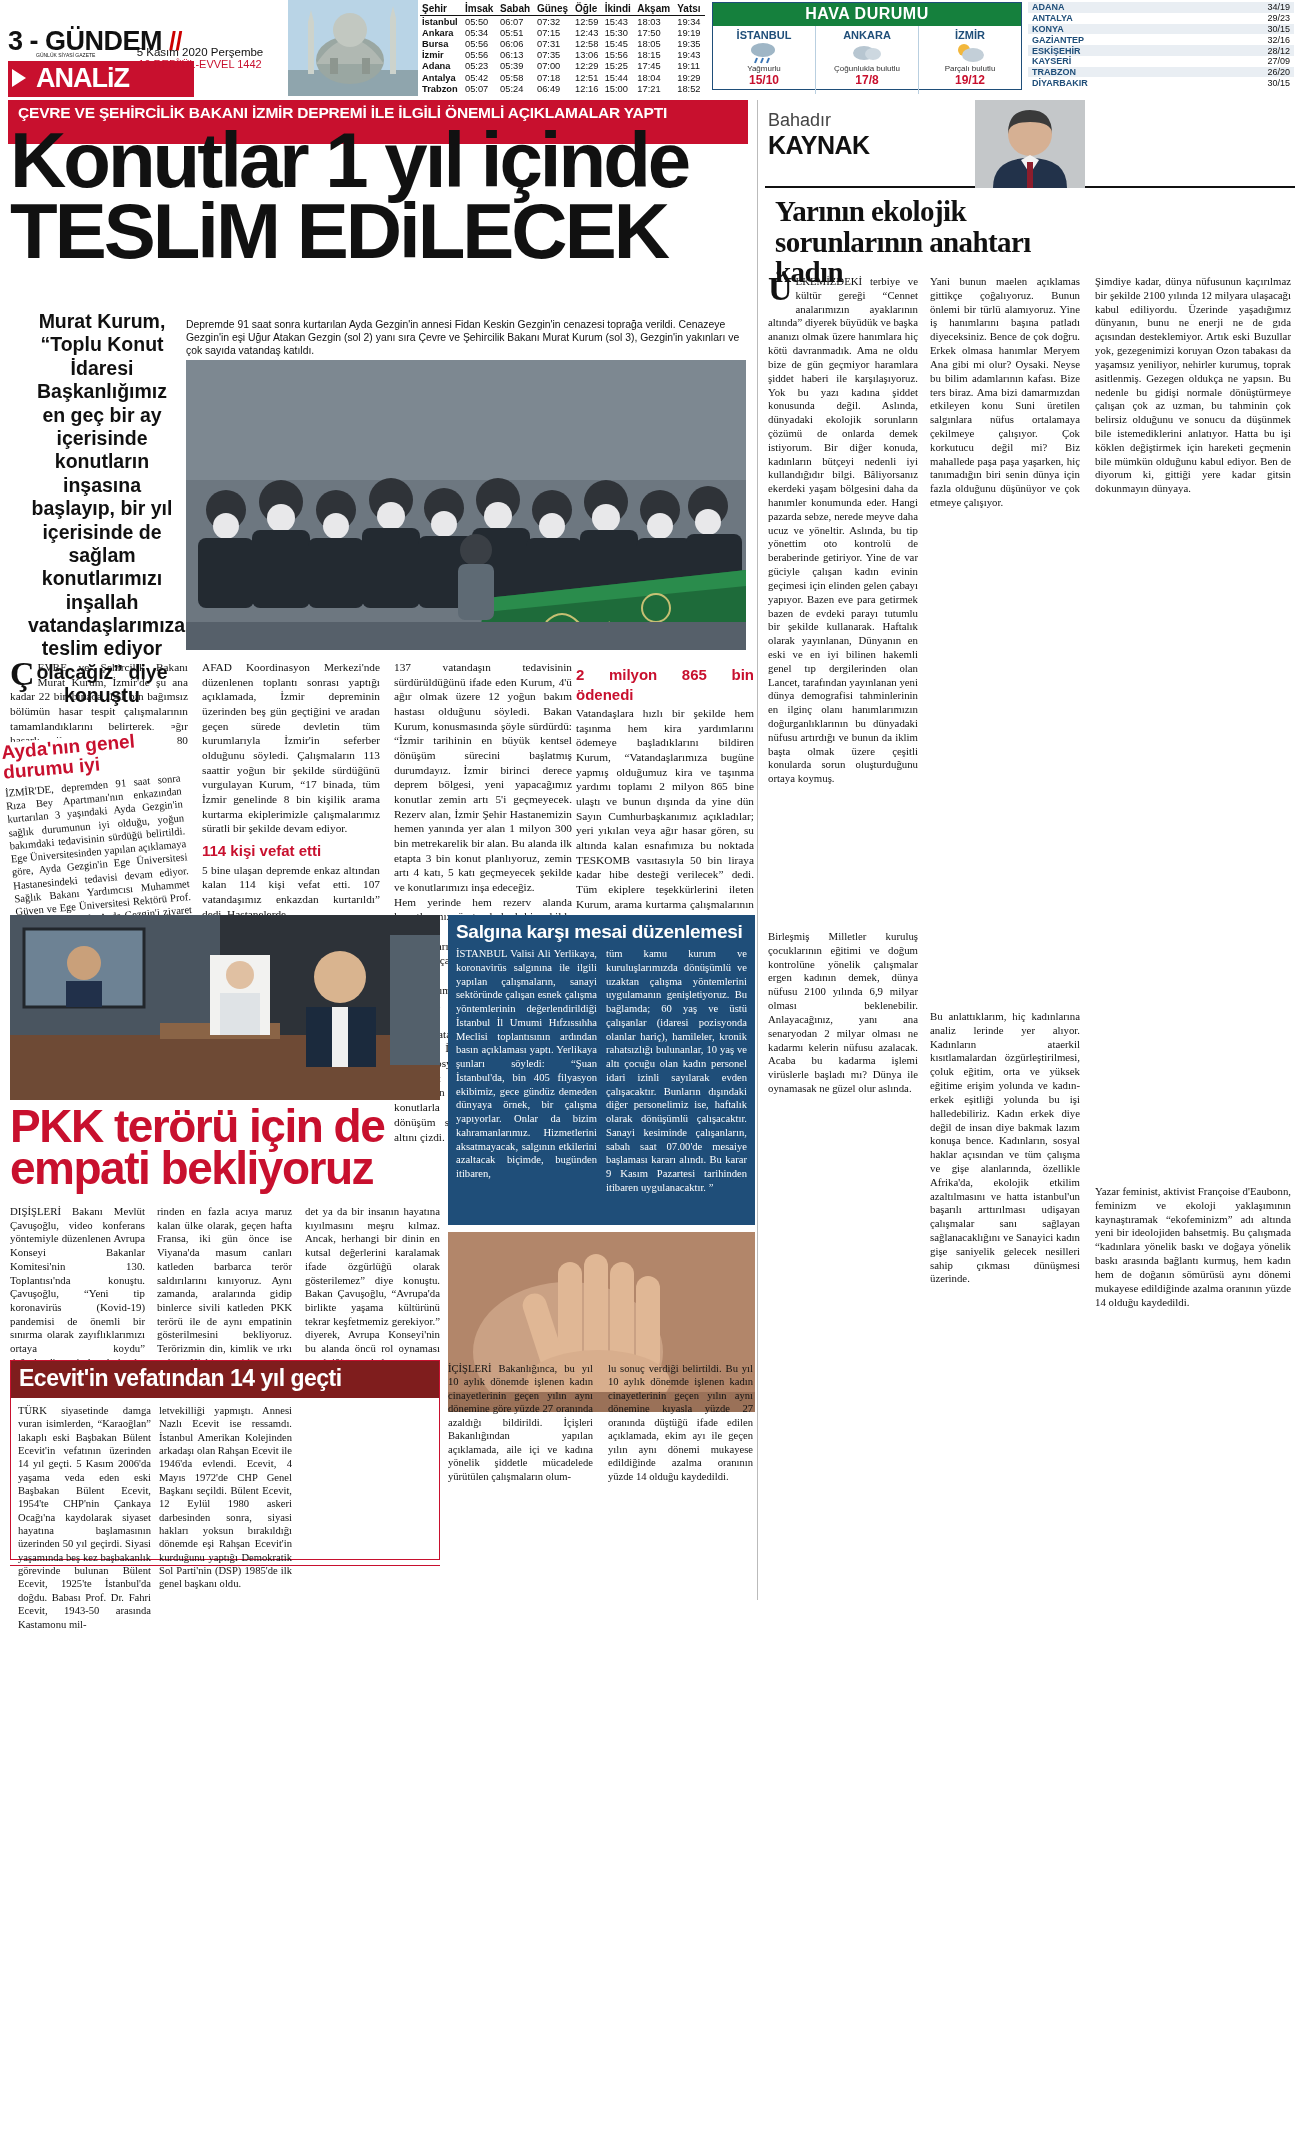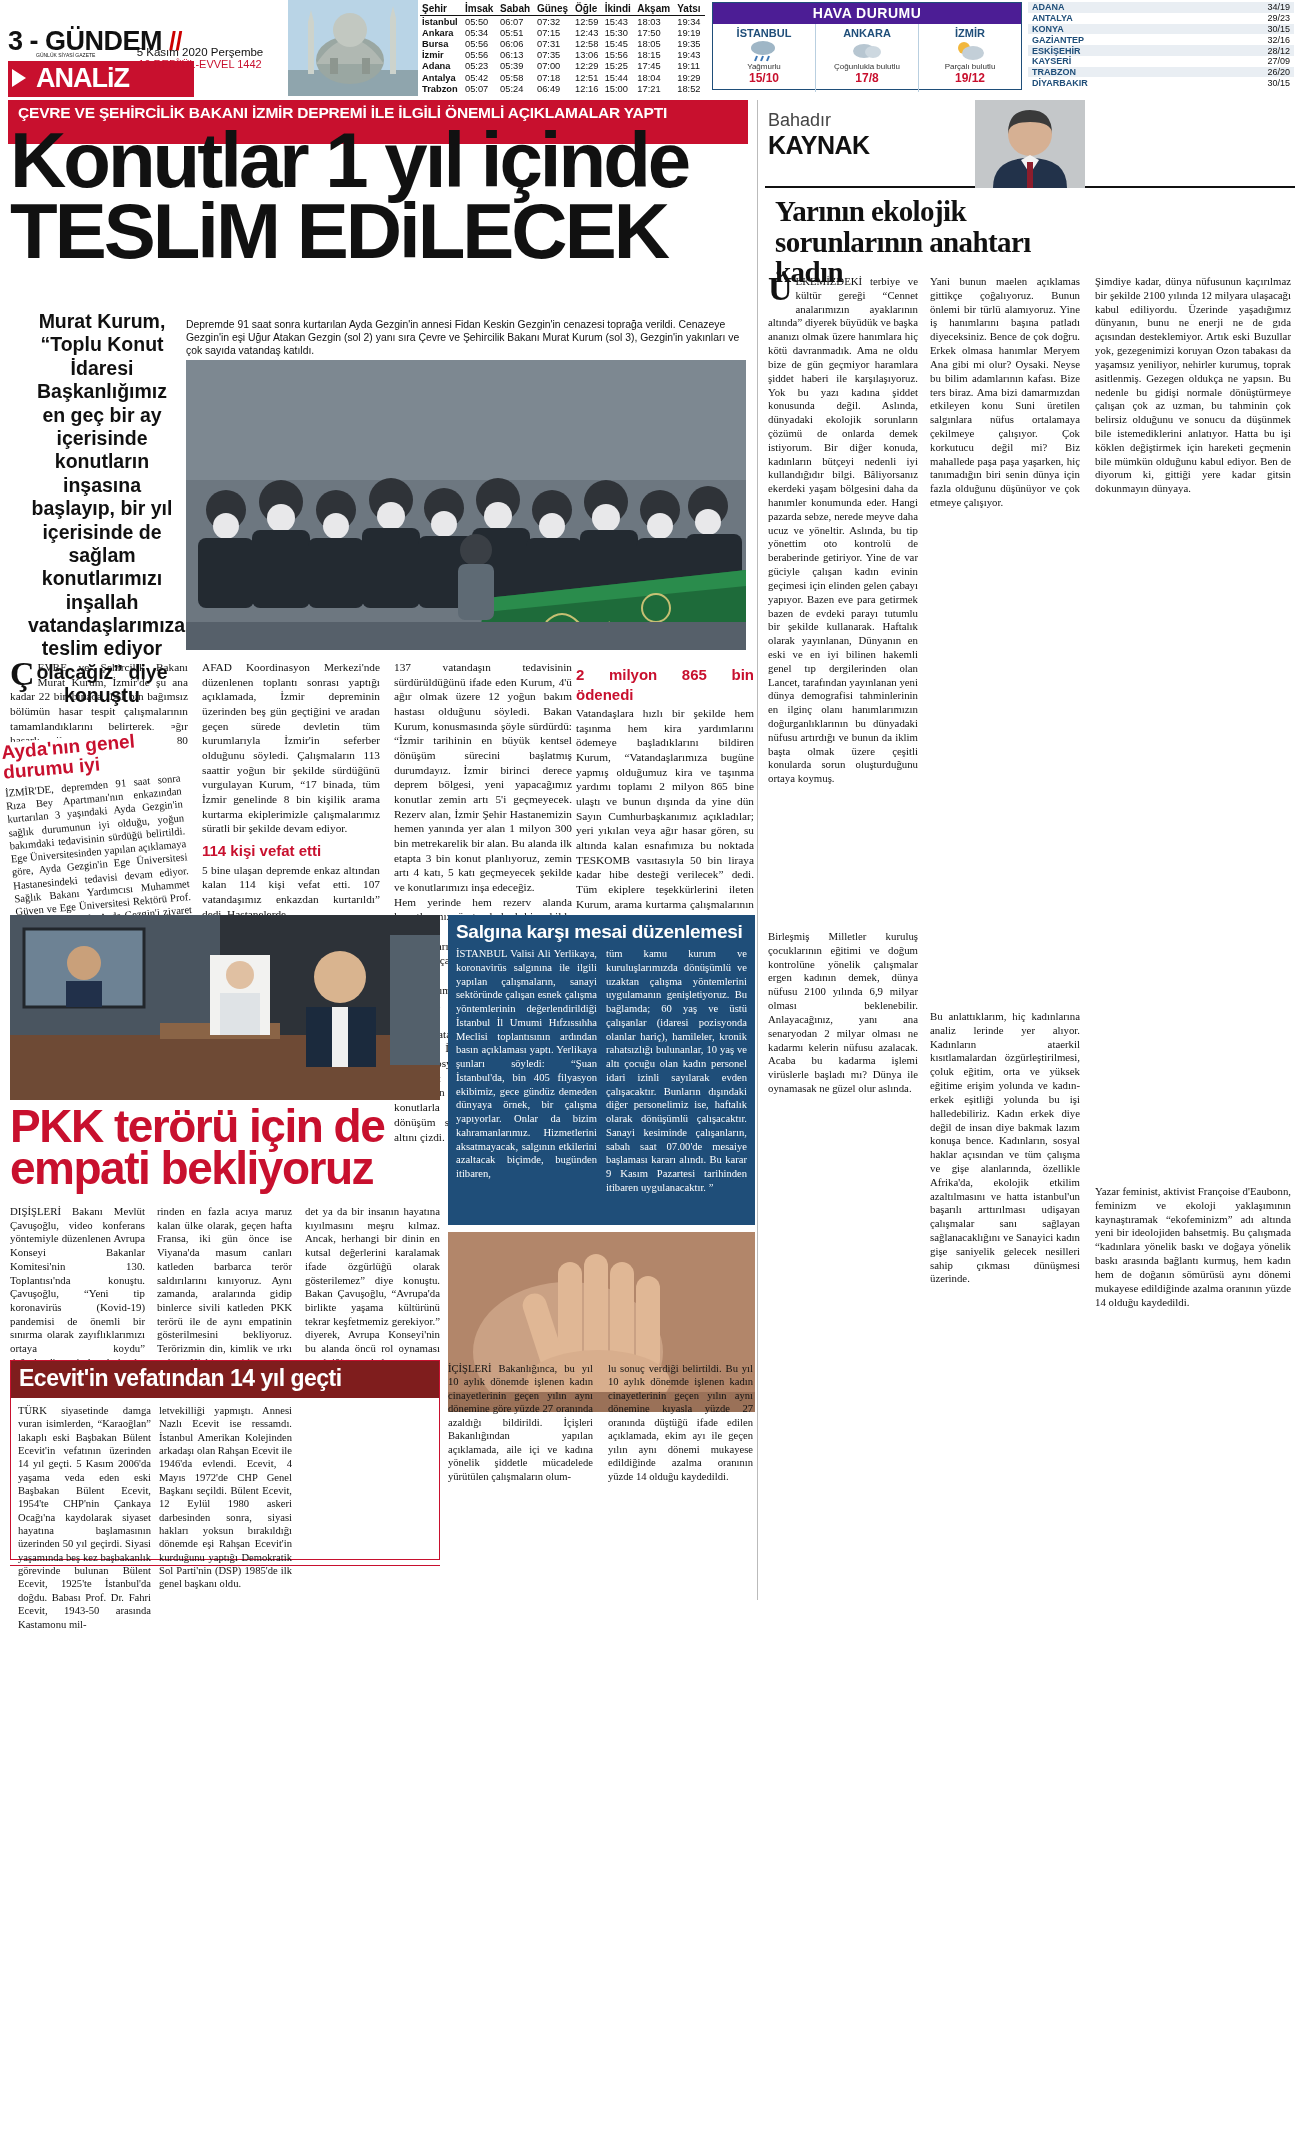--- a/index.html
+++ b/index.html
@@ -30,21 +30,21 @@
 
   
   .ptimes { position: absolute; left: 420px; top: 2px; width: 285px; font-family: "Liberation Sans", sans-serif; font-size: 9.5px; }
   .ptimes table { border-collapse: collapse; width: 100%; }
   .ptimes th { font-weight: bold; font-size: 10px; text-align: left; padding: 1px 2px; border-bottom: 1px solid #111; color: #111; }
   .ptimes td { padding: 0.6px 2px; text-align: left; color: #111; font-size: 9.3px; }
   .ptimes td:first-child { font-weight: bold; }
 
   
   .weather { position: absolute; left: 712px; top: 2px; width: 310px; height: 88px; border: 1px solid #1f4e79; }
-  .weather-title { background: #4c1d95; color: #fff; font-family: "Liberation Sans", sans-serif; font-weight: bold; font-size: 14px; text-align: center; padding: 2px 0 3px; letter-spacing: 0.5px; }
+  .weather-title { background: #15803d; color: #fff; font-family: "Liberation Sans", sans-serif; font-weight: bold; font-size: 16px; text-align: center; padding: 2px 0 3px; letter-spacing: 0.5px; }
   .weather-cols { display: flex; height: 68px; }
   .wcol { flex: 1; text-align: center; border-right: 1px solid #b9cfe0; padding-top: 3px; }
   .wcol:last-child { border-right: none; }
   .wcity { font-family: "Liberation Sans", sans-serif; font-weight: bold; font-size: 11px; color: #1f4e79; }
   .wicon { height: 24px; display: flex; align-items: center; justify-content: center; }
   .wdesc { font-family: "Liberation Sans", sans-serif; font-size: 8px; color: #333; line-height: 1.05; }
   .wtemp { font-family: "Liberation Sans", sans-serif; font-weight: bold; font-size: 12px; color: #c8102e; }
 
   
   .citytemps { position: absolute; left: 1028px; top: 2px; width: 266px; font-family: "Liberation Sans", sans-serif; font-size: 9px; }

